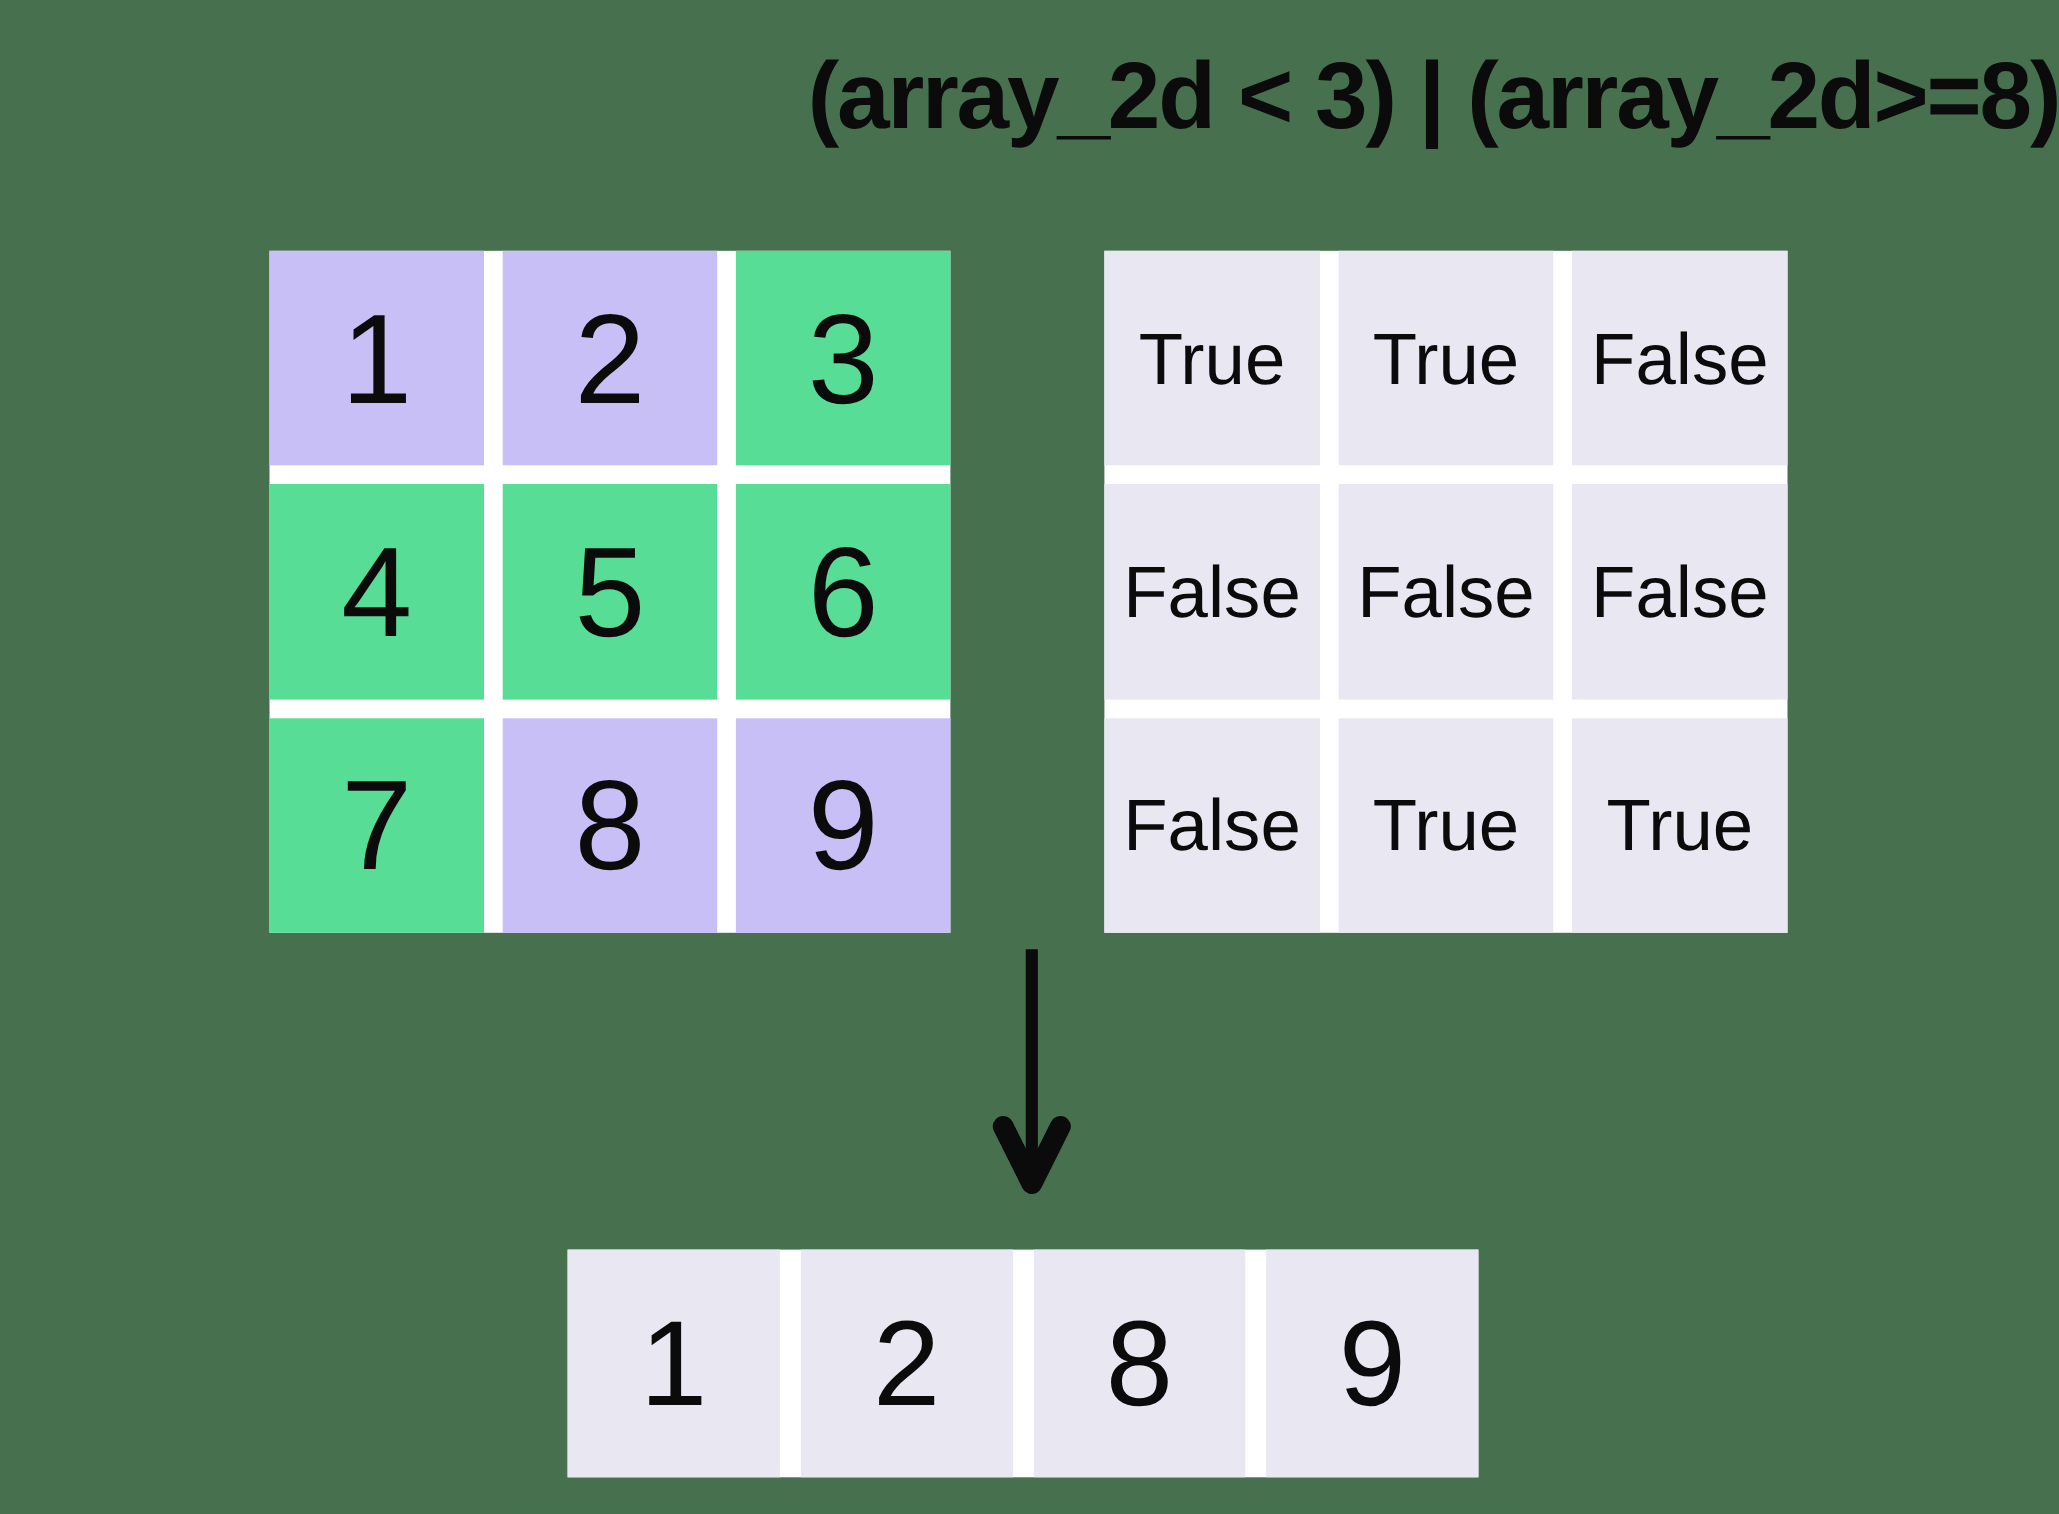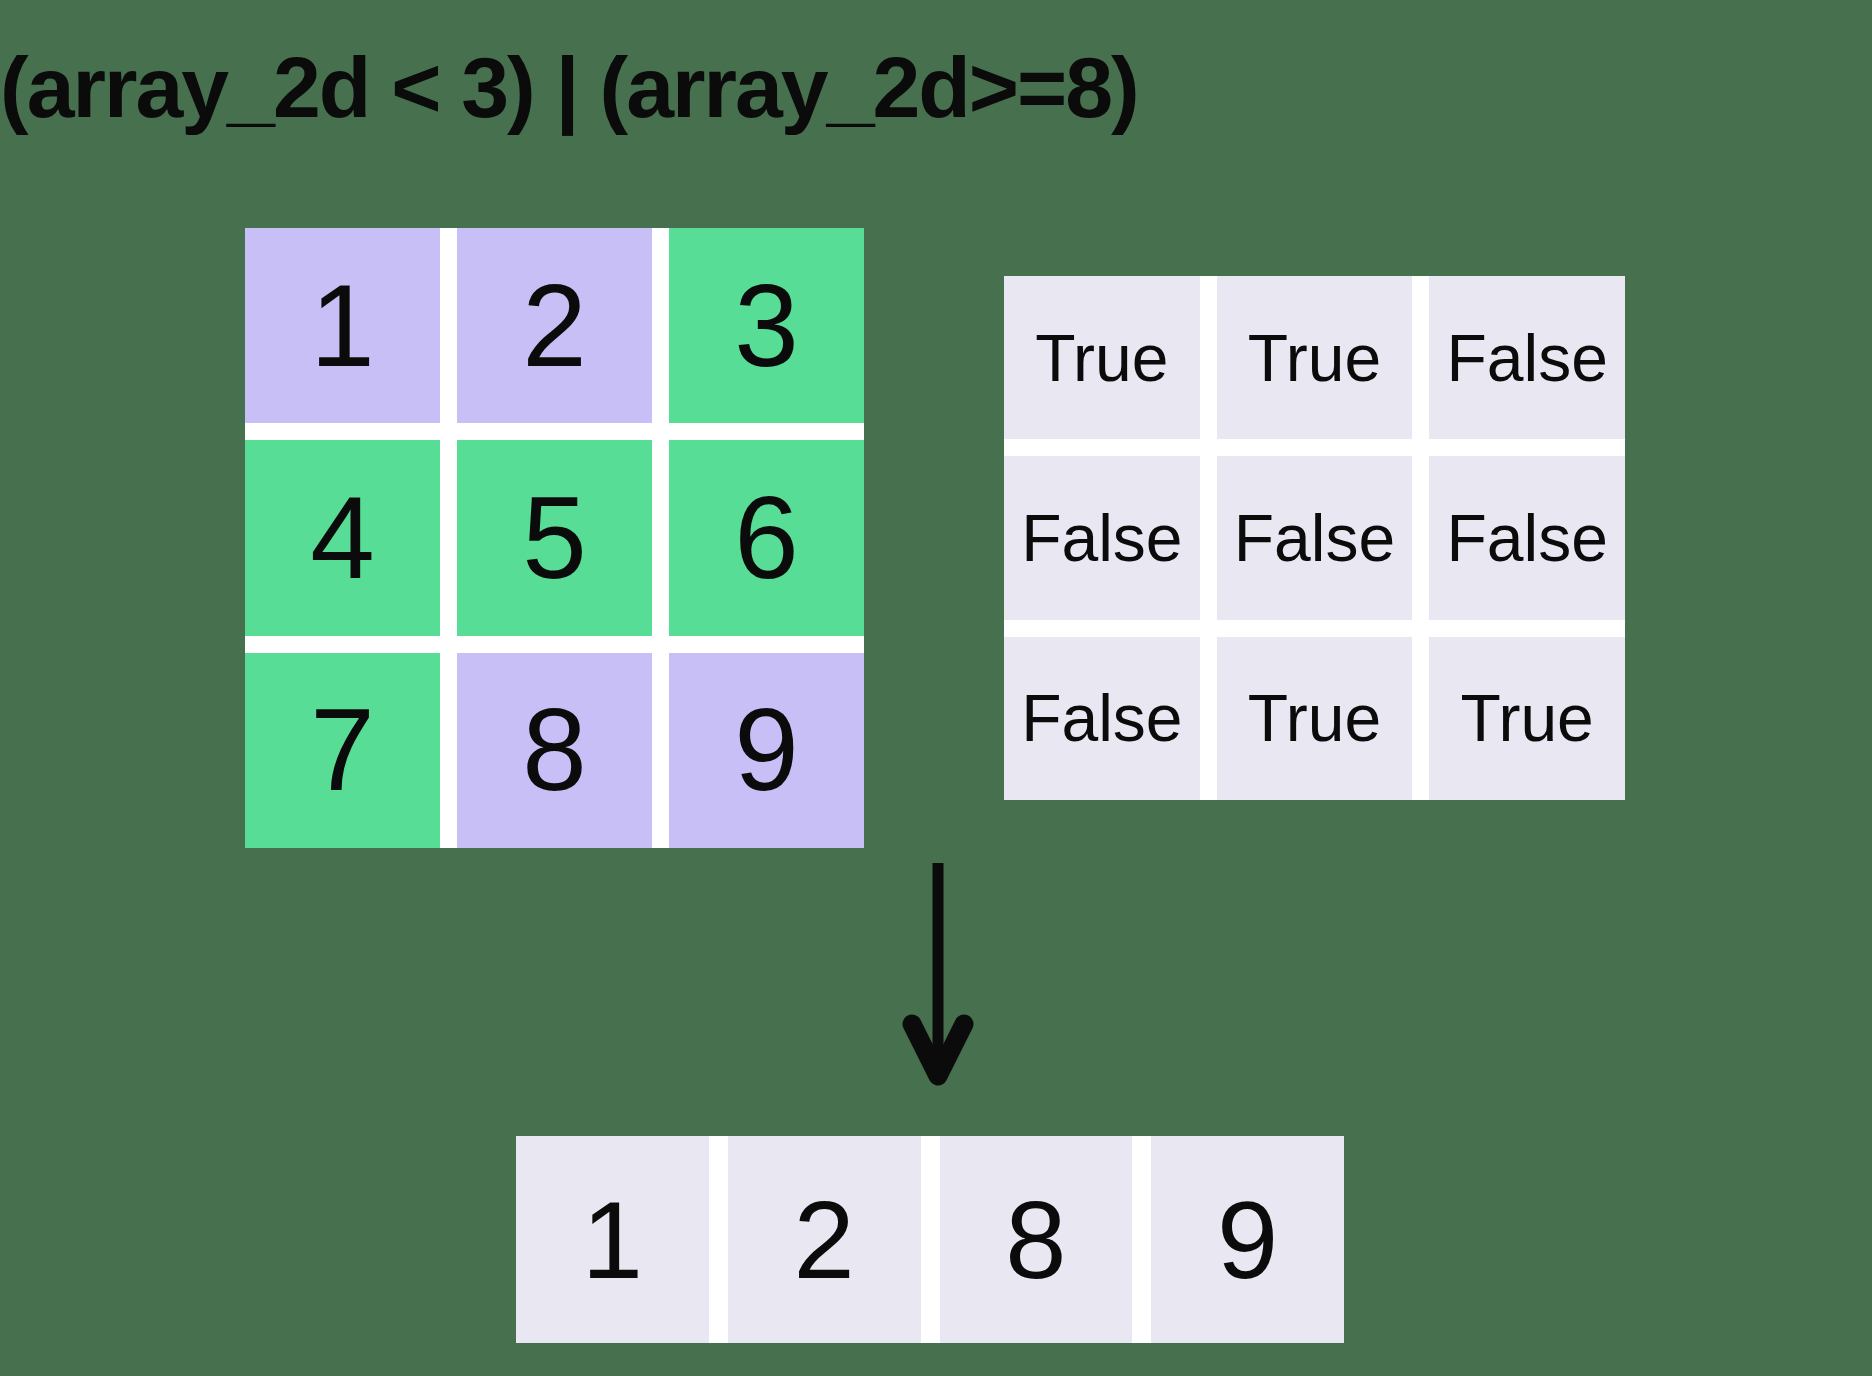--- a/index.html
+++ b/index.html
@@ -13,39 +13,39 @@
     font-family: "Liberation Sans", sans-serif;
   }
 
   .title {
     position: absolute;
     top: 22px;
     left: 0;
     width: 100%;
     height: 130px;
     line-height: 130px;
-    text-align: left;
+    text-align: right;
     font-size: 86px;
     font-weight: 700;
     letter-spacing: -2px;
     white-space: pre;
   }
 
   .grid {
     position: absolute;
     display: grid;
     background: var(--gap, #FFFFFF);
   }
   .grid3 {
     grid-template-columns: repeat(3, 1fr);
     grid-template-rows: repeat(3, 1fr);
     gap: 17px;
   }
   #inputGrid { left: 245px; top: 228px; width: 619px; height: 620px; }
-  #maskGrid  { left: 1004px; top: 228px; width: 621px; height: 524px; margin-top: 48px; }
+  #maskGrid  { left: 1004px; top: 228px; width: 621px; height: 620px; }
   #resultRow {
     left: 516px; top: 1136px; width: 828px; height: 207px;
     grid-template-columns: repeat(4, 1fr);
     grid-template-rows: 1fr;
     gap: 19px;
   }
 
   .cell {
     display: flex;
     align-items: center;

